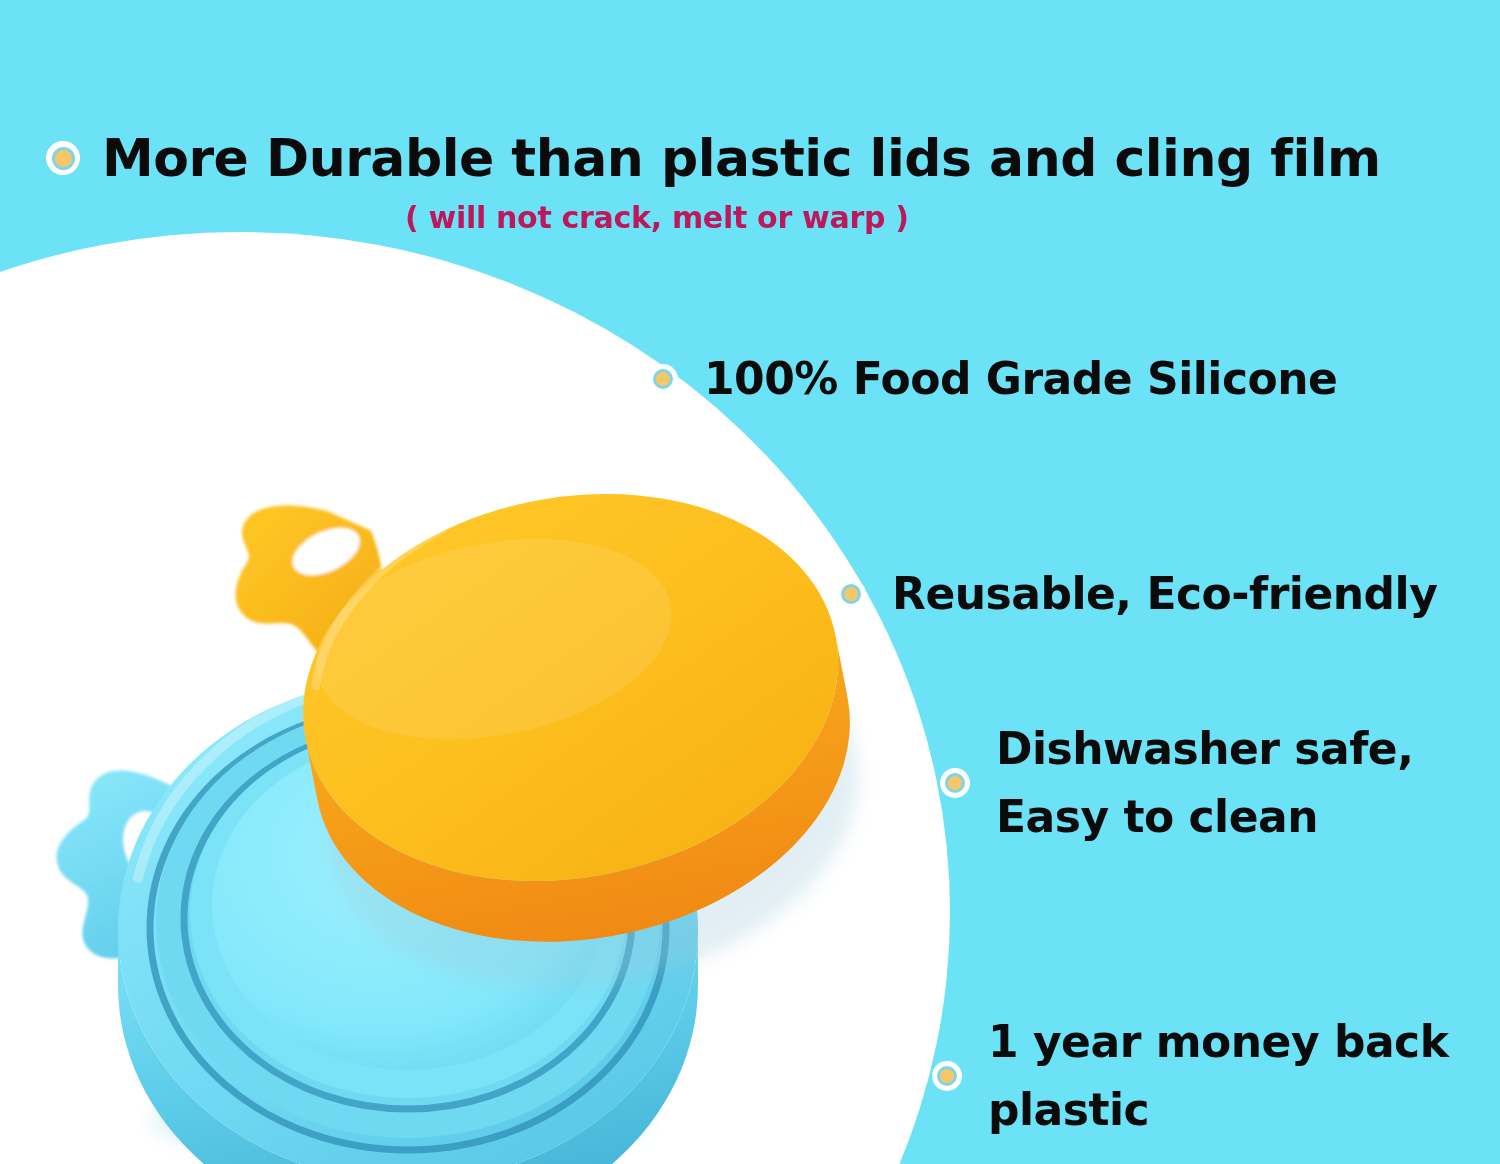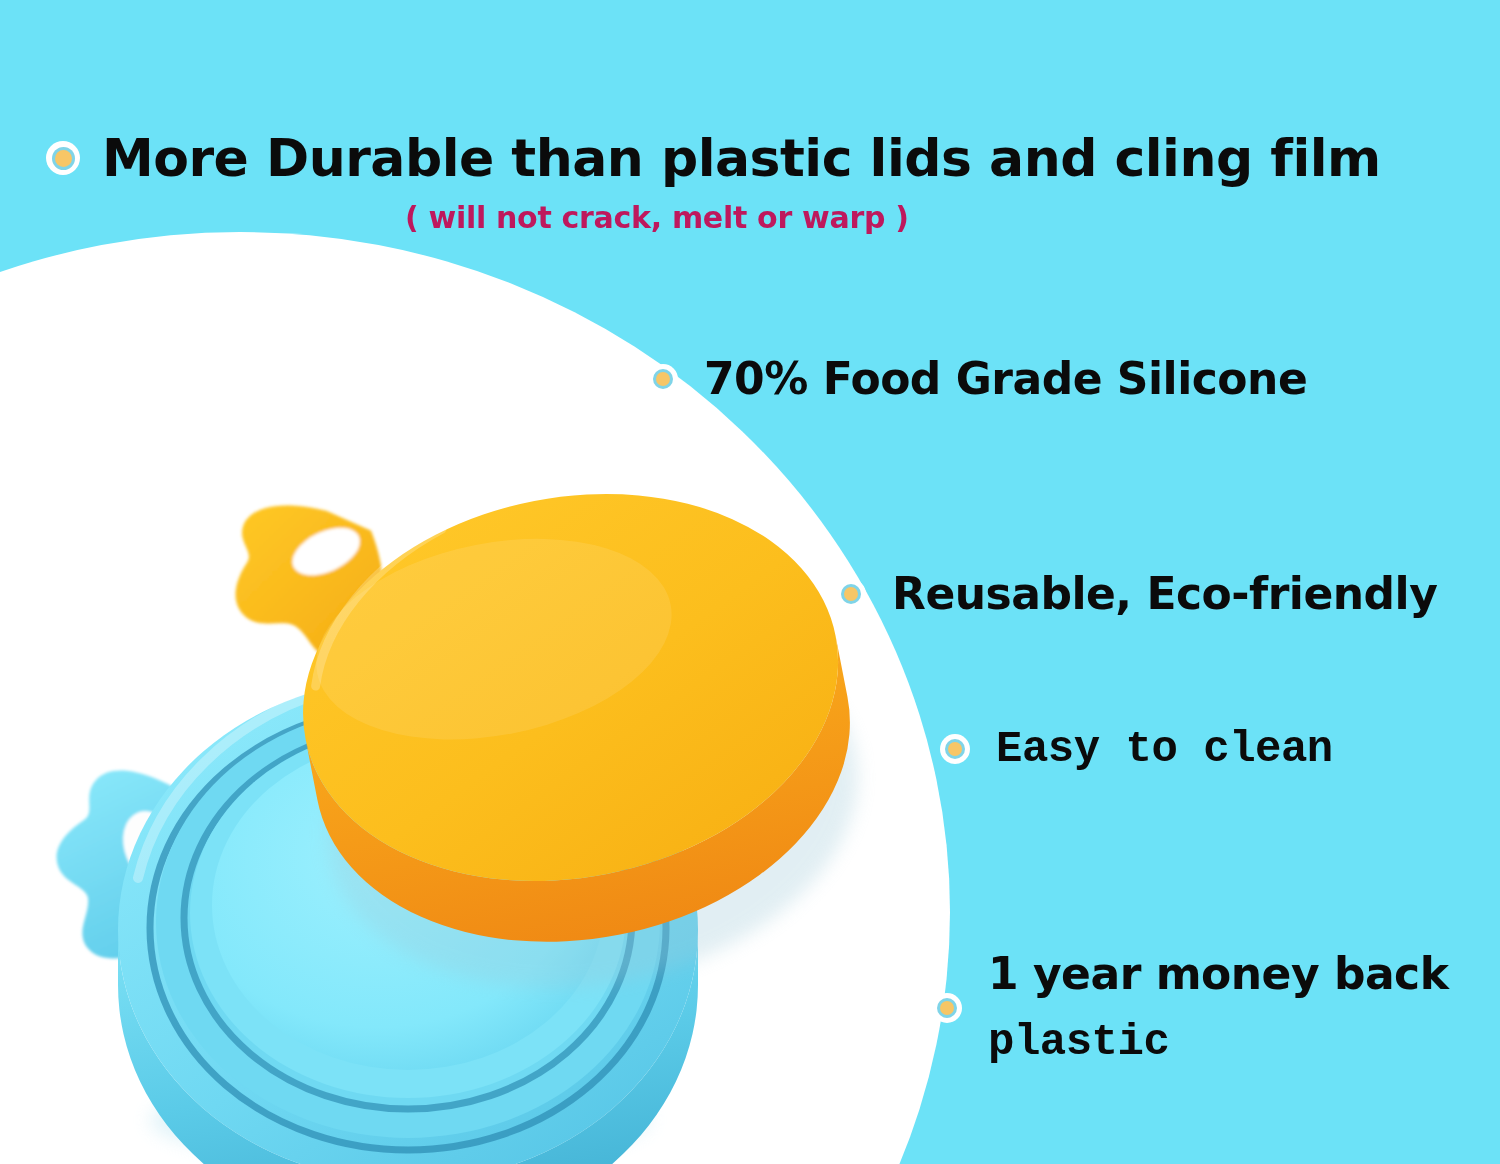--- a/index.html
+++ b/index.html
@@ -98,26 +98,26 @@
     gap: 26px;
   }
   .feature-text {
     font-size: 44px;
     font-weight: 700;
     color: #0b0b0b;
     letter-spacing: -0.5px;
     white-space: nowrap;
     line-height: 1.55;
   }
-  .feature-text .l2 { display: block; font-family: Liberation Mono, monospace; }
+  .feature-text .l2 { display: block; }
 
   #feat-1 { left: 648px; top: 345px; }
   #feat-2 { left: 836px; top: 518px; margin-top: 42px; }
   #feat-3 { left: 940px; top: 715px; }
-  #feat-4 { left: 932px; top: 940px; justify-content: center; }
+  #feat-4 { left: 932px; top: 1008px; justify-content: center; }
 
   
   .product { position: absolute; z-index: 4; left: 0; top: 0; width: 1500px; height: 1164px; pointer-events: none; }
   .product svg { display: block; }
 </style>
 </head>
 <body>
 
 <div id="canvas">
 
@@ -242,31 +242,32 @@
 
     <div class="headline-row">
       <span class="bullet"></span>
       <span class="headline-text">More Durable than plastic lids and cling film</span>
     </div>
 
     <div class="subline">( will not crack, melt or warp )</div>
 
     <div class="feature" id="feat-1">
       <span class="bullet small"></span>
-      <span class="feature-text">70% Food Grade Silicone</span>
+      <span class="feature-text">100% Food Grade Silicone</span>
     </div>
 
     <div class="feature" id="feat-2">
       <span class="bullet small"></span>
       <span class="feature-text">Reusable, Eco-friendly</span>
     </div>
 
     <div class="feature" id="feat-3">
       <span class="bullet small"></span>
       <span class="feature-text">
+        <span class="l1">Dishwasher safe,</span>
         <span class="l2">Easy to clean</span>
       </span>
     </div>
 
     <div class="feature" id="feat-4">
       <span class="bullet small"></span>
       <span class="feature-text">
         <span class="l1">1 year money back</span>
         <span class="l2">plastic</span>
       </span>

